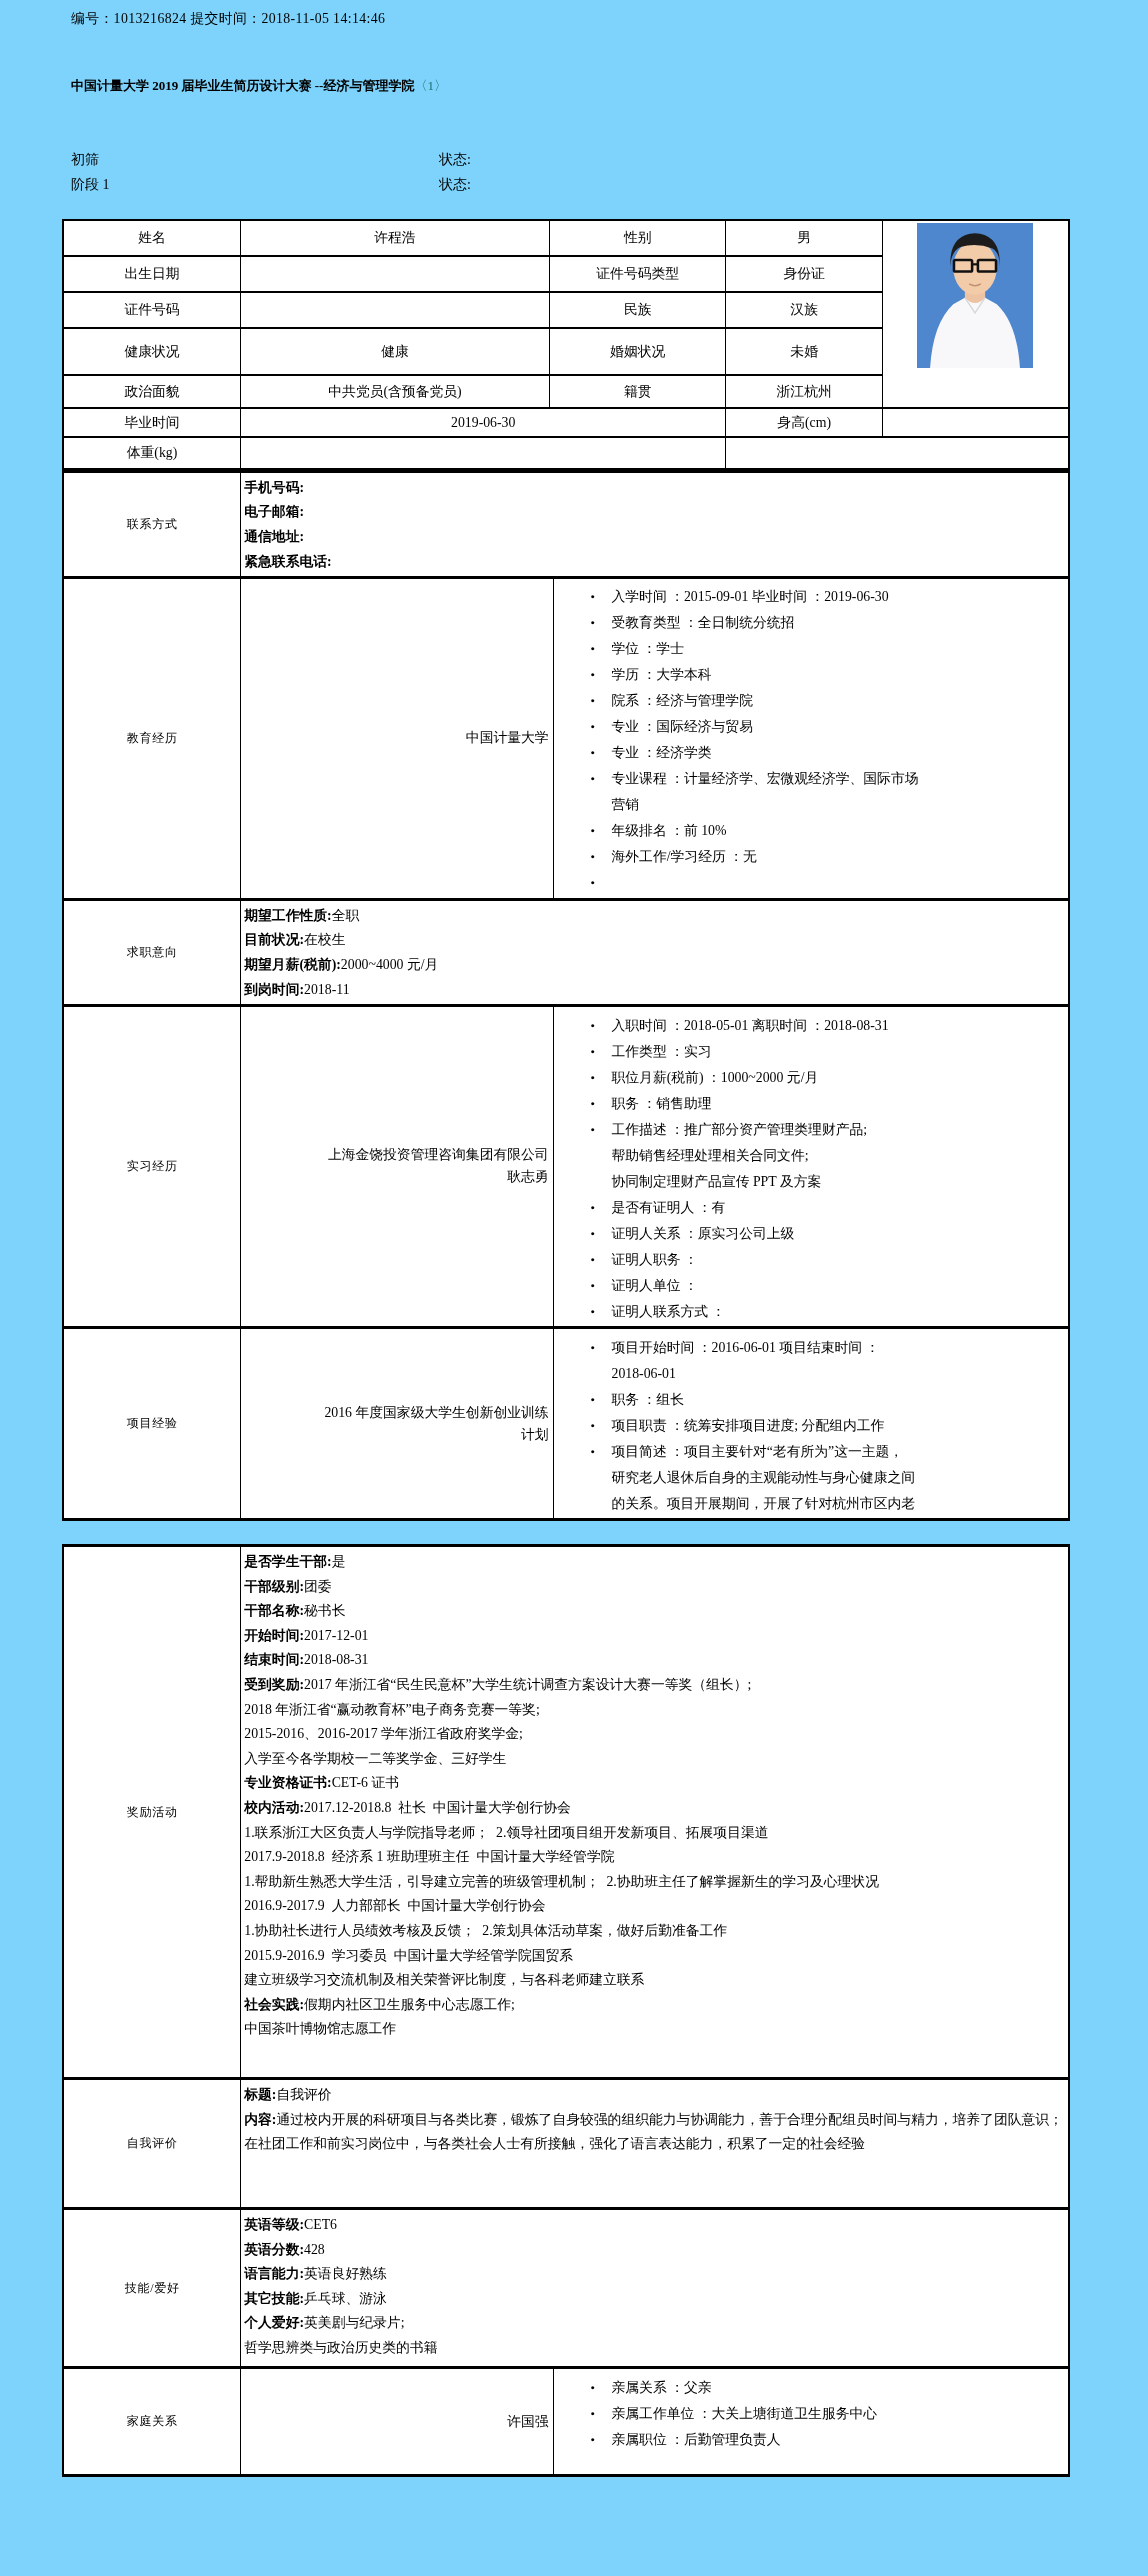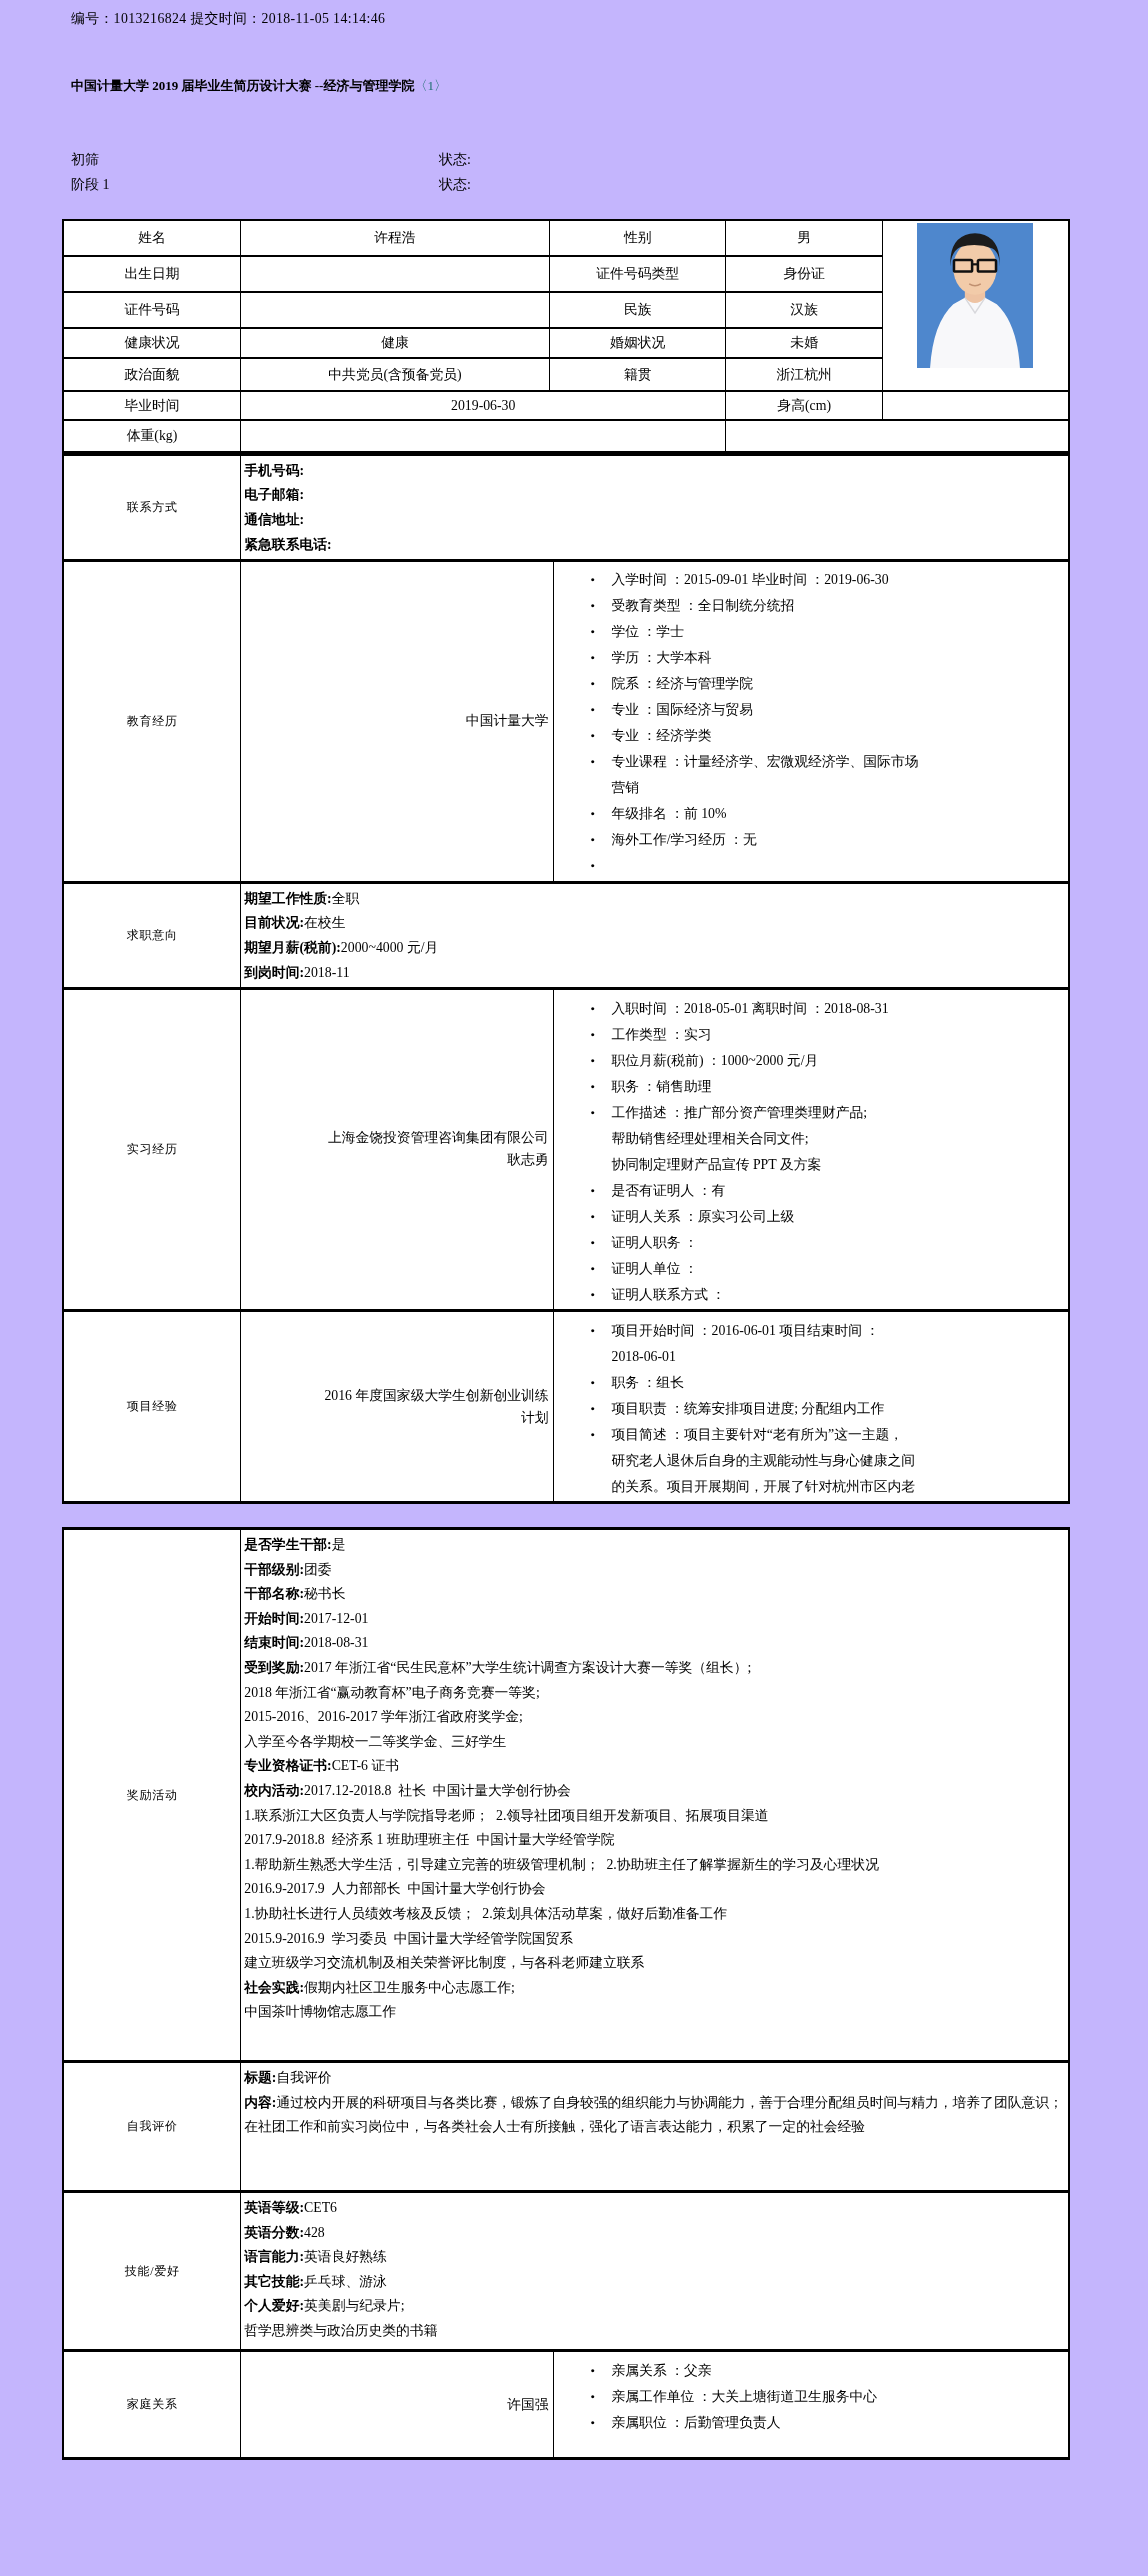--- a/index.html
+++ b/index.html
@@ -1,36 +1,36 @@
 <!DOCTYPE html>
 <html style="font-size:11.6px"><head>
 <meta charset="utf-8">
 <style>
   * { margin:0; padding:0; box-sizing:border-box; }
   body { background:#ffffff; font-family:"Liberation Serif","DejaVu Serif",serif; color:#000; }
-  .page { position:relative; width:1149px; height:2576px; background:#c4b5fd; overflow:hidden; }
+  .page { position:relative; width:1149px; height:2576px; background:#7dd3fc; overflow:hidden; }
 
   
   .meta-line { position:absolute; left:71px; top:10px; font-size:13.8px; letter-spacing:0.4px; }
   .doc-title { position:absolute; left:71px; top:77px; font-size:13px; font-weight:bold; }
   .doc-title .badge { font-weight:normal; }
   .screening { position:absolute; left:71px; top:151px; width:652px; font-size:14px; }
   .srow { position:relative; height:24.6px; }
   .srow .sstat { position:absolute; left:368px; }
 
   
   .tables { position:absolute; left:62px; top:219px; width:1008px; }
   table { border-collapse:collapse; table-layout:fixed; width:1008px; background:#fff; }
   table { border:2.2px solid #000; }
 
   
   .ptable td { border:1.4px solid #000; border-top-width:2.2px; border-bottom-width:2.2px;
                font-size:13.8px; text-align:center; vertical-align:middle; overflow:hidden; }
   .ptable tr:nth-child(-n+3) td { height:36px; }
-  .ptable tr:nth-child(4) td { height:30px; }
+  .ptable tr:nth-child(4) td { height:47px; }
   .ptable tr:nth-child(5) td { height:33px; }
   .ptable tr:nth-child(6) td { height:29px; }
   .ptable tr:nth-child(7) td { height:32px; }
   .photo-cell { padding:2.2px 0 0 0; vertical-align:top !important; }
   .photo-wrap { display:flex; justify-content:center; }
 
   
   .stable > tbody > tr > td { border:1.4px solid #000; border-top-width:3.6px; border-bottom-width:3.6px;
                               overflow:hidden; }
   td.lab { font-size:12px; text-align:center; vertical-align:middle; letter-spacing:0.7px; }

